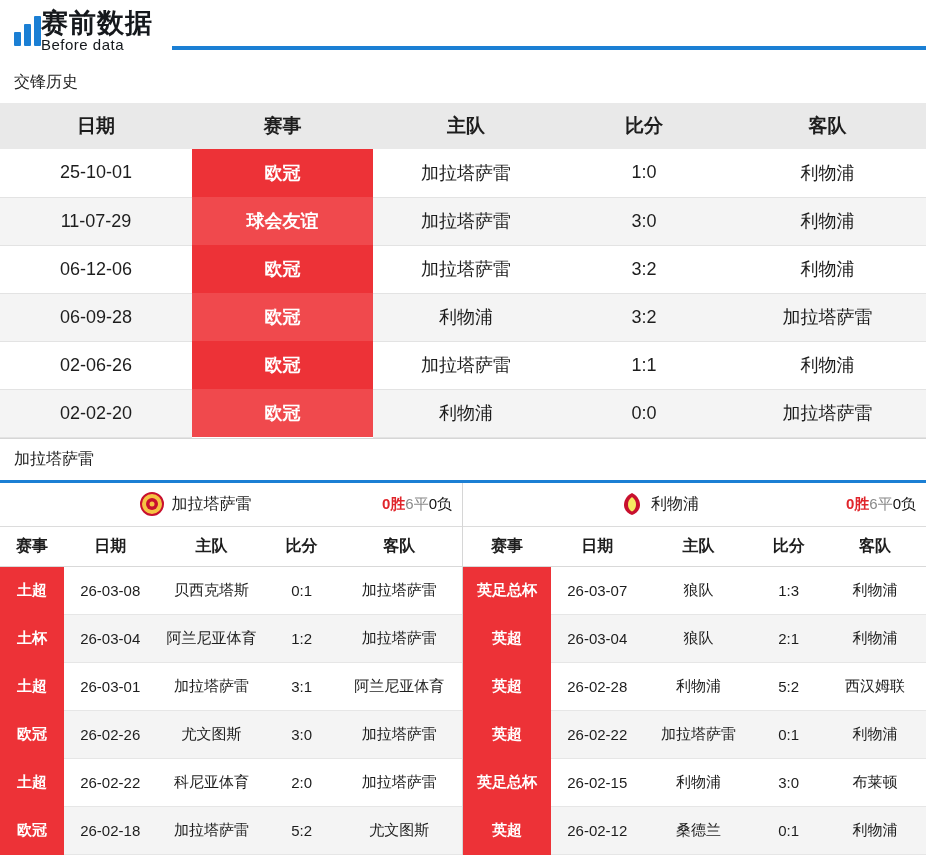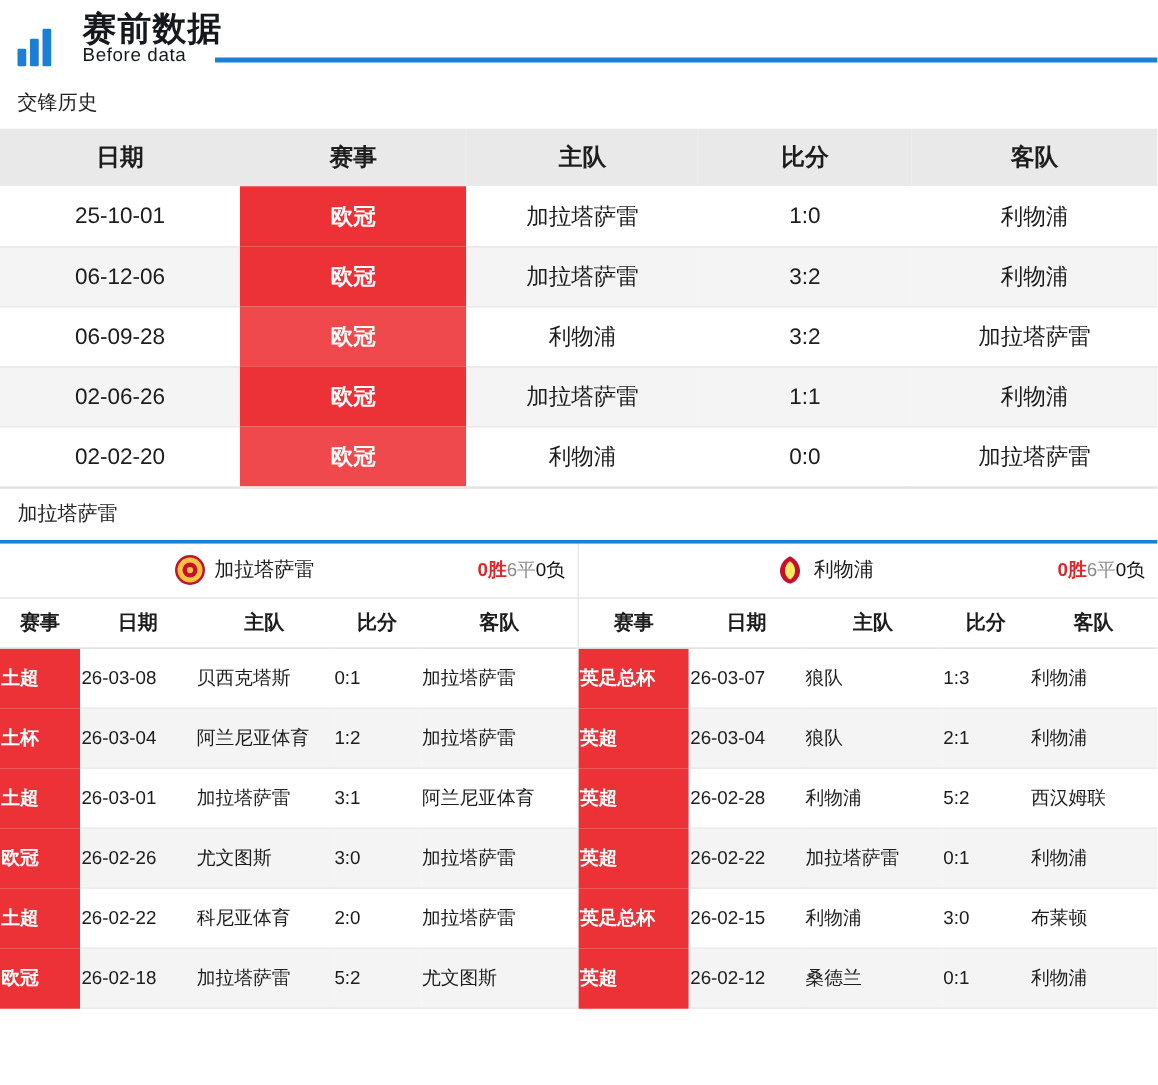--- a/index.html
+++ b/index.html
@@ -14,21 +14,21 @@
   .page { width: 926px; height: 868px; position: relative; }
 
   
   .header {
     height: 62px;
     display: flex;
     align-items: center;
     padding: 0 0 0 14px;
     position: relative;
   }
-  .logo-block { display: flex; align-items: flex-end; gap: 25px; }
+  .logo-block { display: flex; align-items: center; gap: 0; }
   .logo-bars { display: flex; align-items: flex-end; gap: 3px; height: 30px; }
   .logo-bars i { display: block; width: 7px; background: #1b7fd4; border-radius: 1px; }
   .logo-bars i:nth-child(1) { height: 14px; }
   .logo-bars i:nth-child(2) { height: 22px; }
   .logo-bars i:nth-child(3) { height: 30px; background:#1b7fd4; }
   .logo-text { line-height: 1.05; }
   .logo-cn {
     font-size: 27px; font-weight: bold; color: #15181c; letter-spacing: 1px;
   }
   .logo-en {
@@ -103,21 +103,21 @@
   .rec thead th {
     background: #ffffff;
     font-size: 16px;
     color: #1d1d1d;
     font-weight: bold;
     height: 40px;
     border-bottom: 1px solid #d9d9d9;
   }
   .rec td {
     height: 48px;
-    text-align: left;
+    text-align: center;
     font-size: 15px;
     color: #1d1d1d;
     border-bottom: 1px solid #e6e6e6;
     margin-left: 40px;
   }
   .rec tbody tr:nth-child(odd) td { background: #ffffff; }
   .rec tbody tr:nth-child(even) td { background: #f4f4f4; }
   .rec td.comp {
     background: #ed3237 !important;
     color: #fff;
@@ -167,20 +167,27 @@
     </thead>
     <tbody>
       <tr>
         <td>25-10-01</td>
         <td class="comp">欧冠</td>
         <td>加拉塔萨雷</td>
         <td>1:0</td>
         <td>利物浦</td>
       </tr>
       <tr>
+        <td>11-07-29</td>
+        <td class="comp lighter">球会友谊</td>
+        <td>加拉塔萨雷</td>
+        <td>3:0</td>
+        <td>利物浦</td>
+      </tr>
+      <tr>
         <td>06-12-06</td>
         <td class="comp">欧冠</td>
         <td>加拉塔萨雷</td>
         <td>3:2</td>
         <td>利物浦</td>
       </tr>
       <tr>
         <td>06-09-28</td>
         <td class="comp lighter">欧冠</td>
         <td>利物浦</td>

